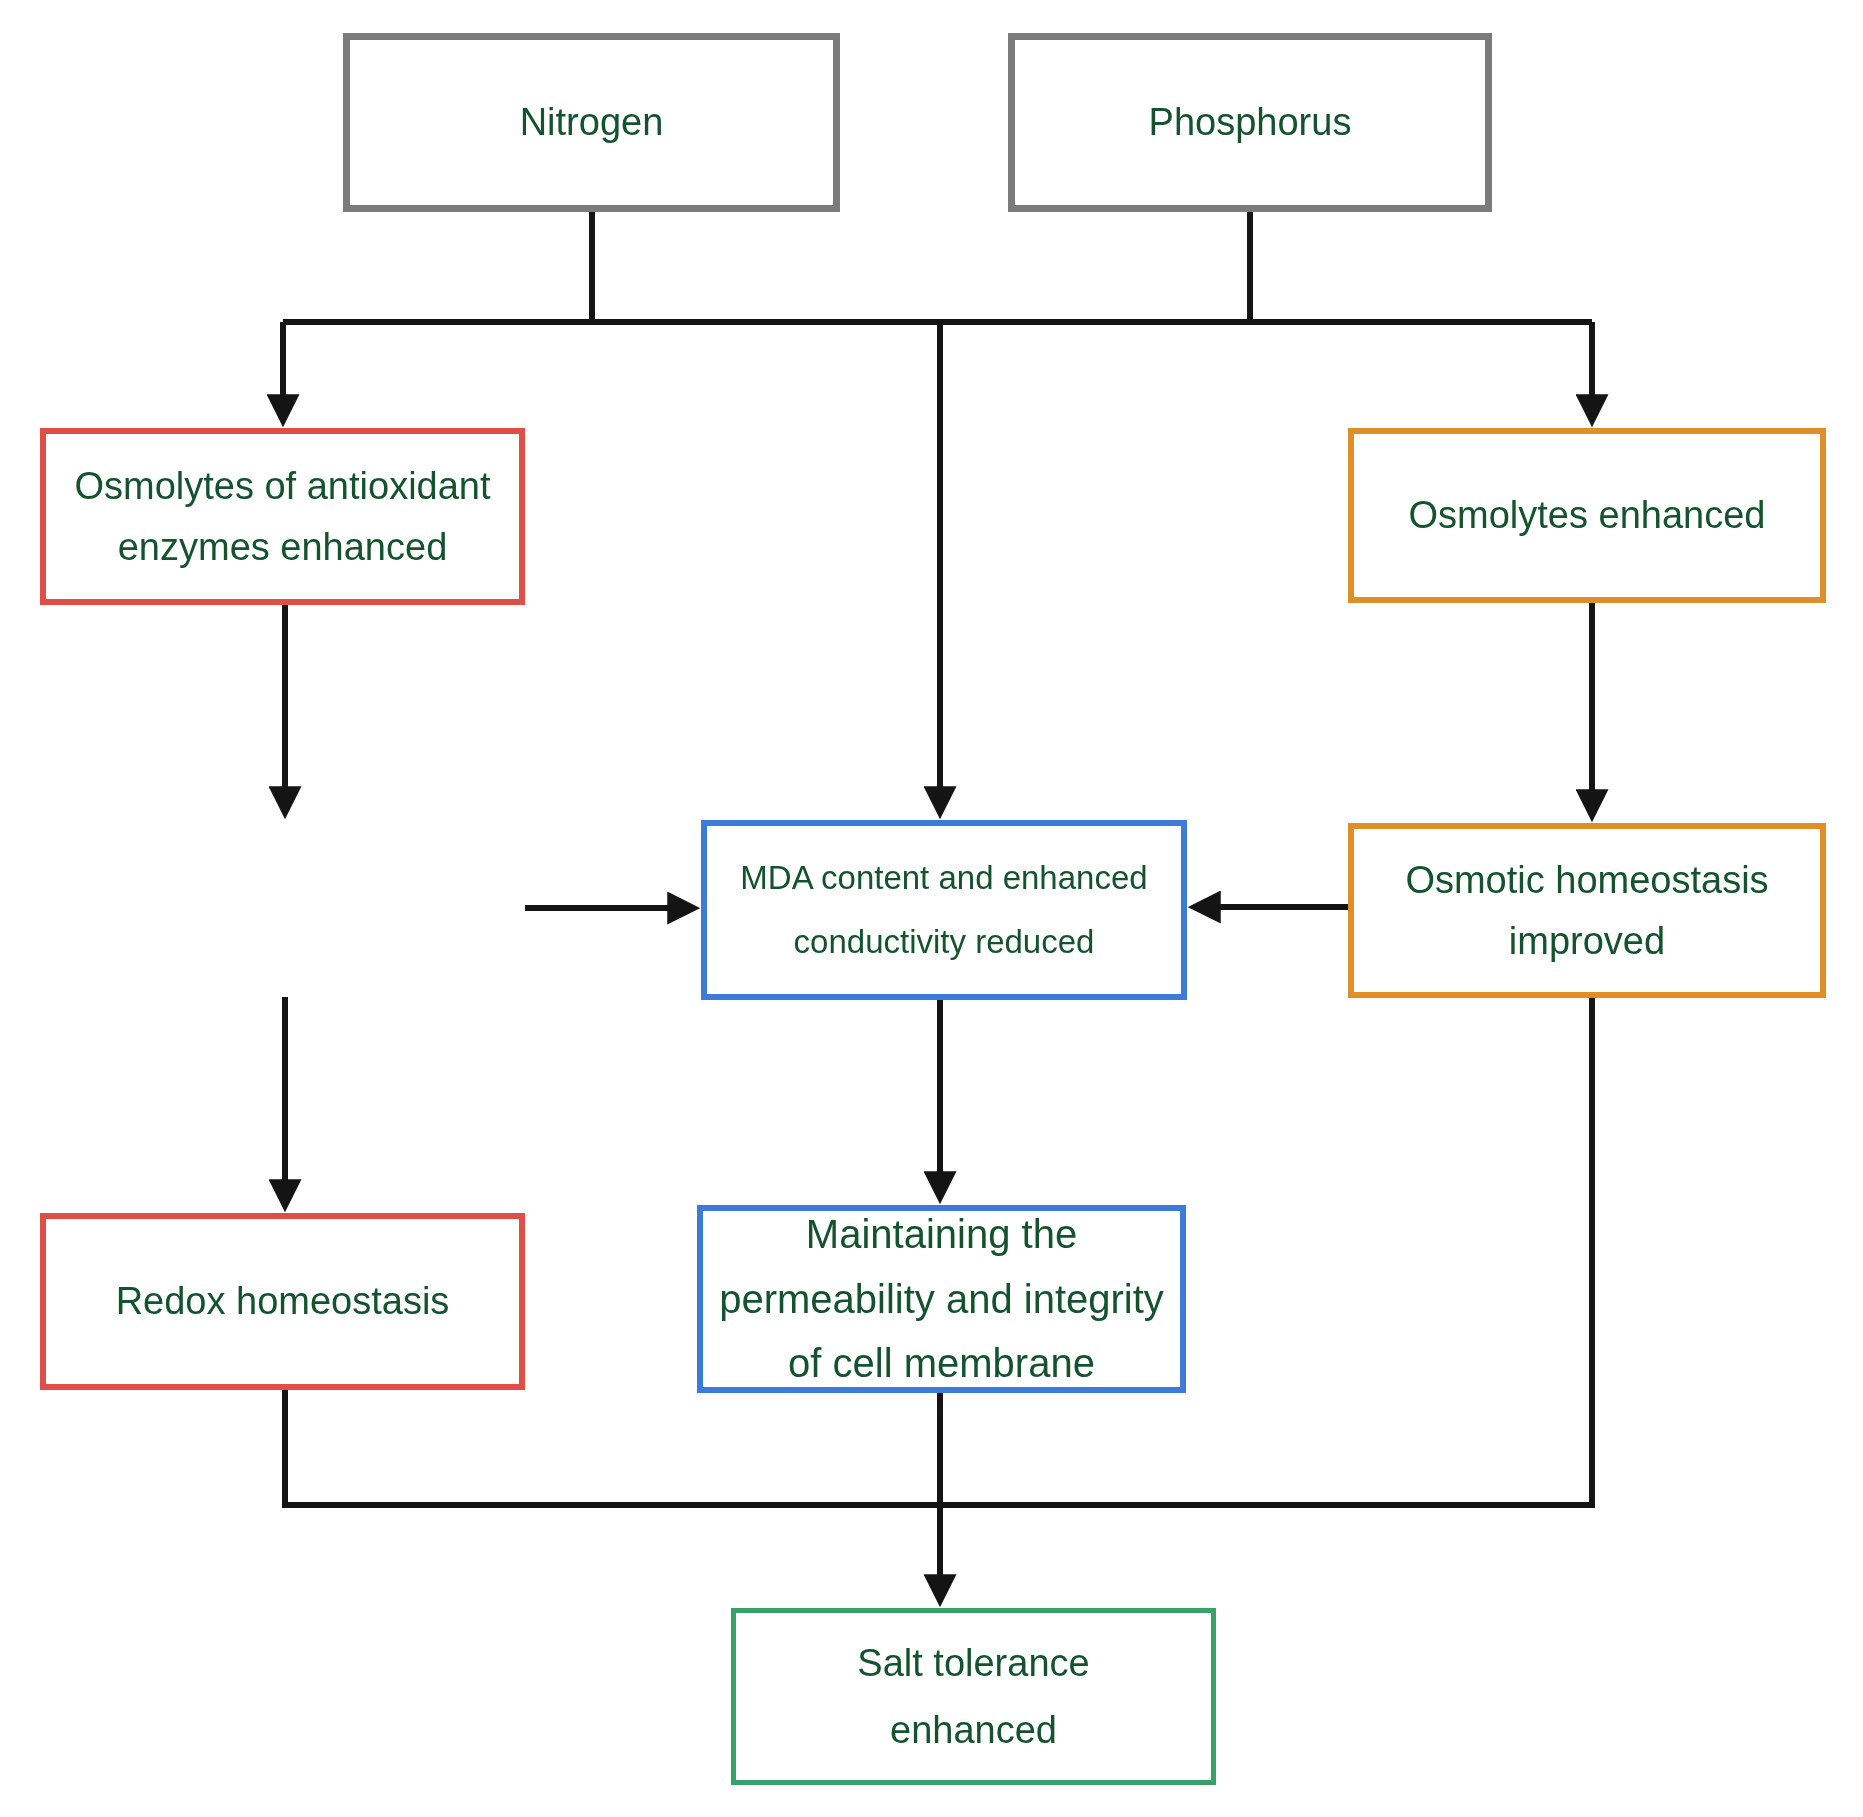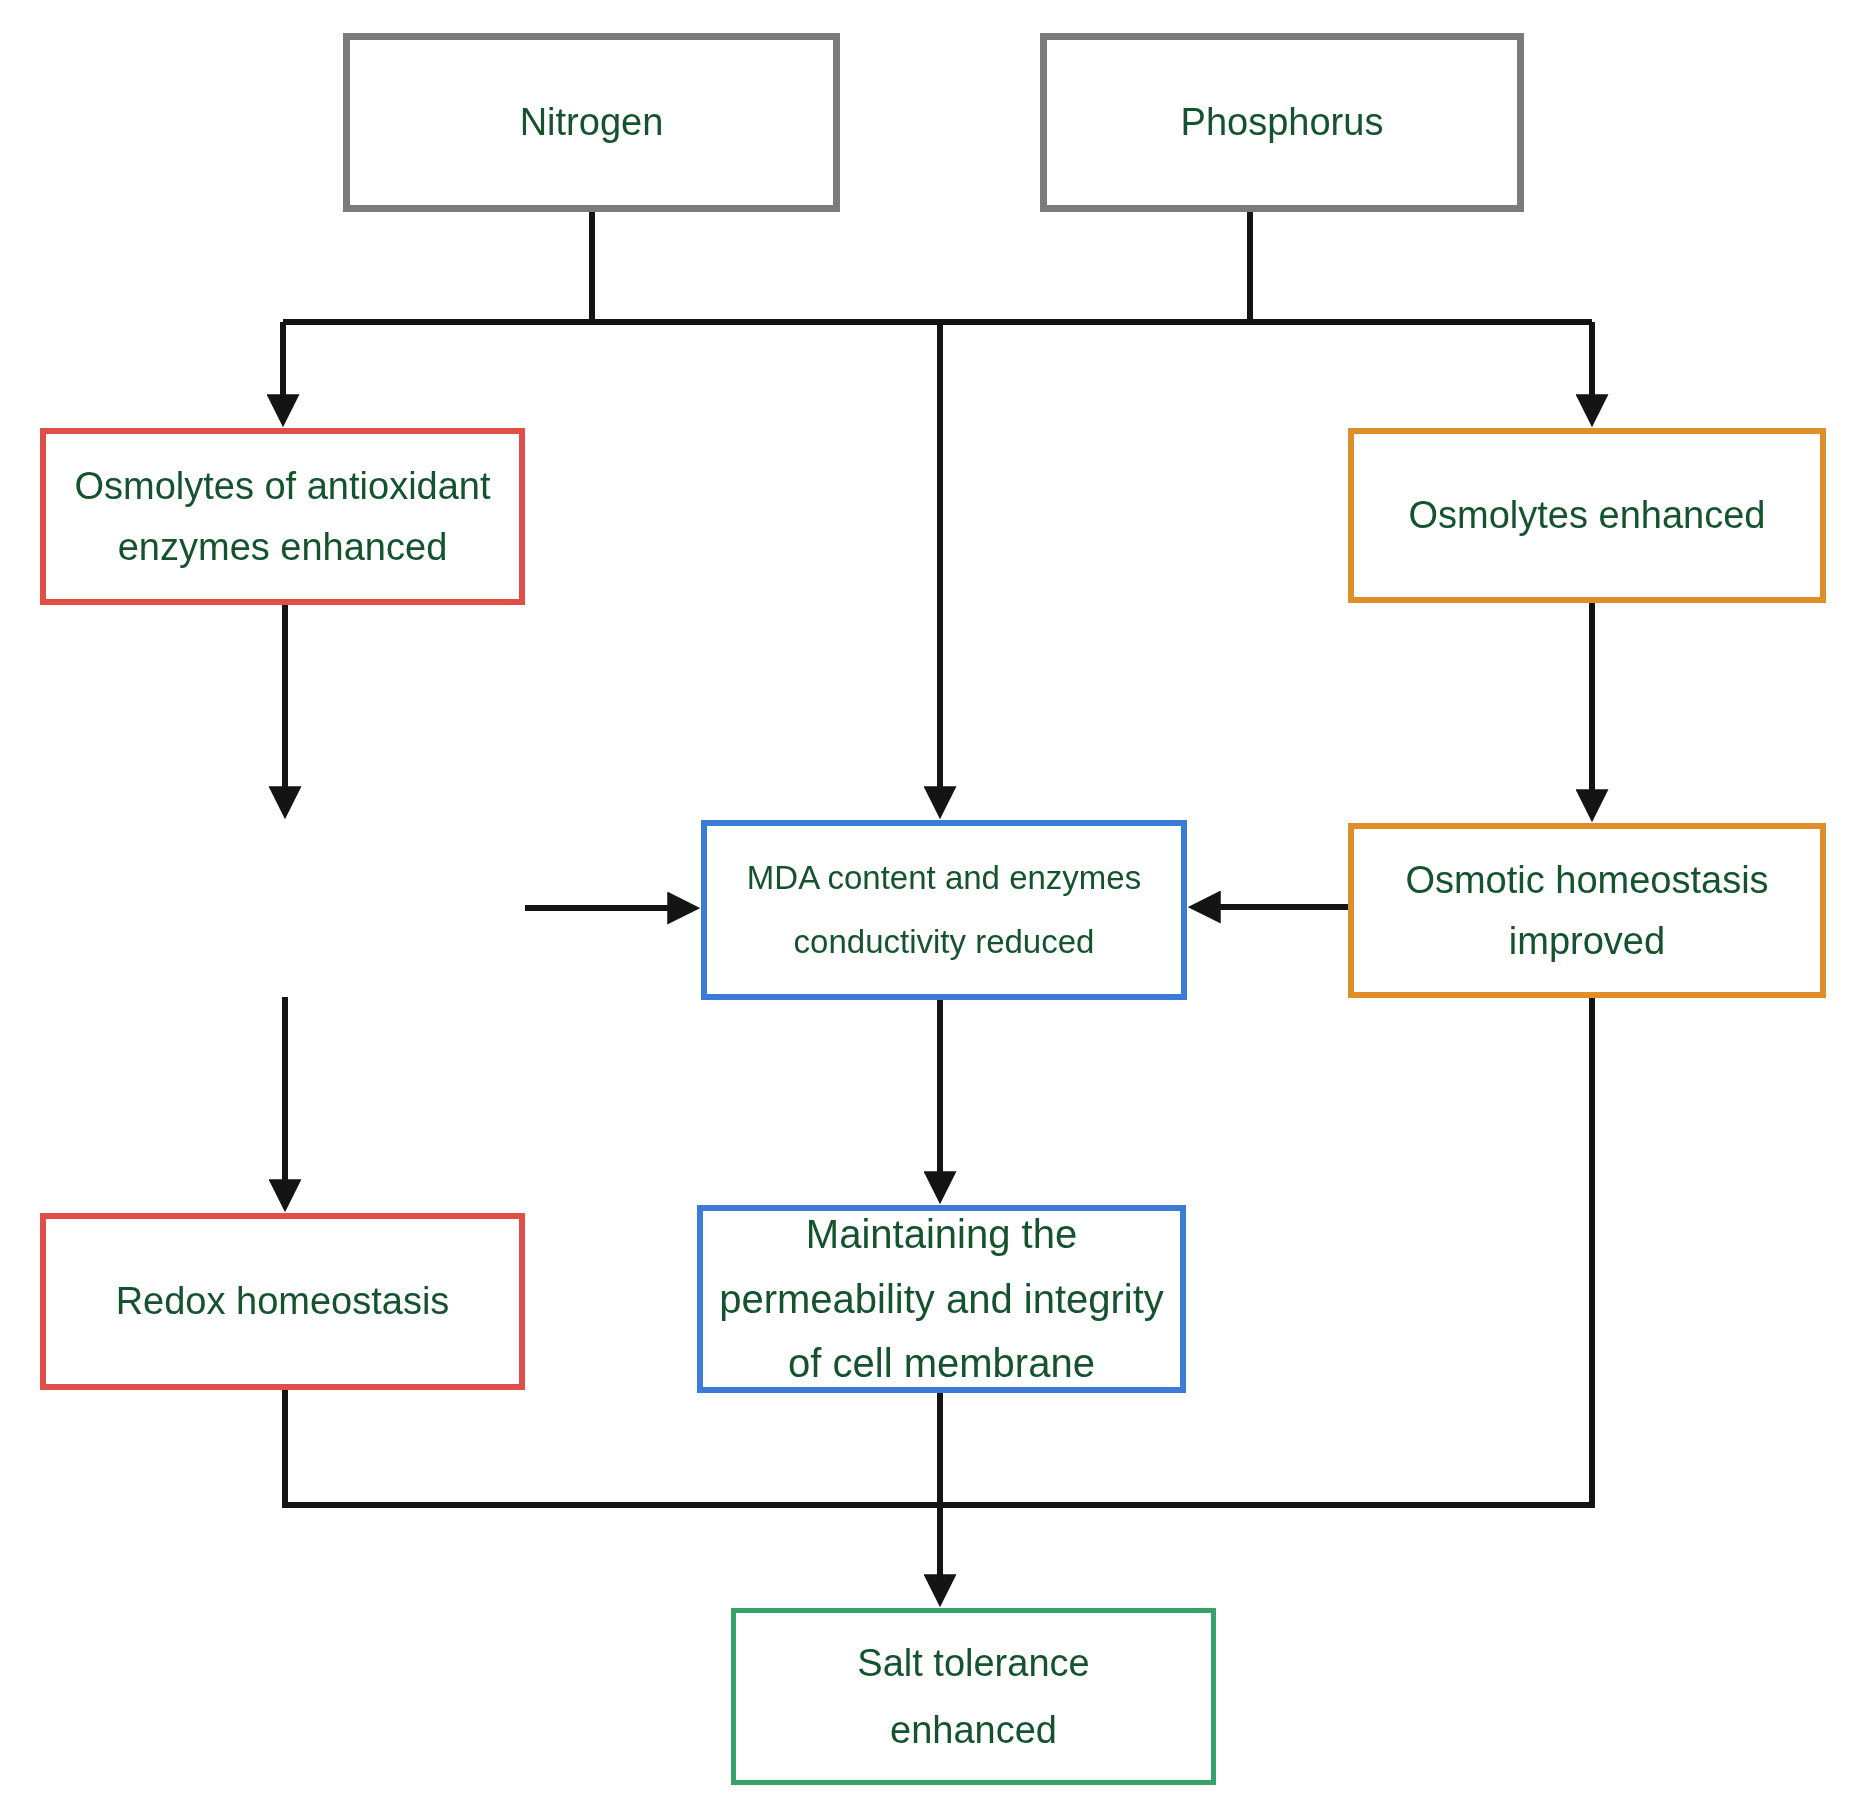--- a/index.html
+++ b/index.html
@@ -17,21 +17,21 @@
     background:#ffffff;
     display:flex;align-items:center;justify-content:center;
     text-align:center;
     color:#14532d;
     font-size:38px;
     line-height:1.82;
   }
   .node span{display:block;}
   
   #node-nitrogen  {left:343px;top:33px;width:497px;height:179px;border:7px solid #7b7b7b;}
-  #node-phosphorus{left:1008px;top:33px;width:484px;height:179px;border:7px solid #7b7b7b;margin-left:32px;}
+  #node-phosphorus{left:1008px;top:33px;width:484px;height:179px;border:7px solid #7b7b7b;}
   
   #node-antioxidant{left:40px;top:428px;width:485px;height:177px;border:6px solid #e04e48;padding:0 4px;line-height:1.6;}
   #node-ros        {left:40px;top:820px;width:485px;height:177px;border:6px solid #e04e48;}
   #node-ros span   {max-width:430px;}
   #node-redox      {left:40px;top:1213px;width:485px;height:177px;border:6px solid #e04e48;}
   
   #node-mda        {left:701px;top:820px;width:486px;height:180px;border:6px solid #3c7cd8;font-size:33px;line-height:1.95;}
   #node-membrane   {left:697px;top:1205px;width:489px;height:188px;border:6px solid #3c7cd8;font-size:40px;line-height:1.62;}
   
   #node-osmolytes  {left:1348px;top:428px;width:478px;height:175px;border:6px solid #e08e2a;text-align:center;}
@@ -83,21 +83,21 @@
   <div class="node" id="node-antioxidant" style="border-color: rgb(224, 78, 72);">
     <span>Osmolytes of antioxidant enzymes enhanced</span>
   </div>
 
   <div class="node" id="node-osmolytes" style="border-color: rgb(224, 142, 42);">
     <span>Osmolytes enhanced</span>
   </div>
 
 
   <div class="node" id="node-mda" style="border-color: rgb(60, 124, 216);">
-    <span>MDA content and enzymes conductivity reduced</span>
+    <span>MDA content and enhanced conductivity reduced</span>
   </div>
 
   <div class="node" id="node-osmotic" style="border-color: rgb(224, 142, 42);">
     <span>Osmotic homeostasis improved</span>
   </div>
 
   <div class="node" id="node-redox" style="border-color: rgb(224, 78, 72);">
     <span>Redox homeostasis</span>
   </div>
 

